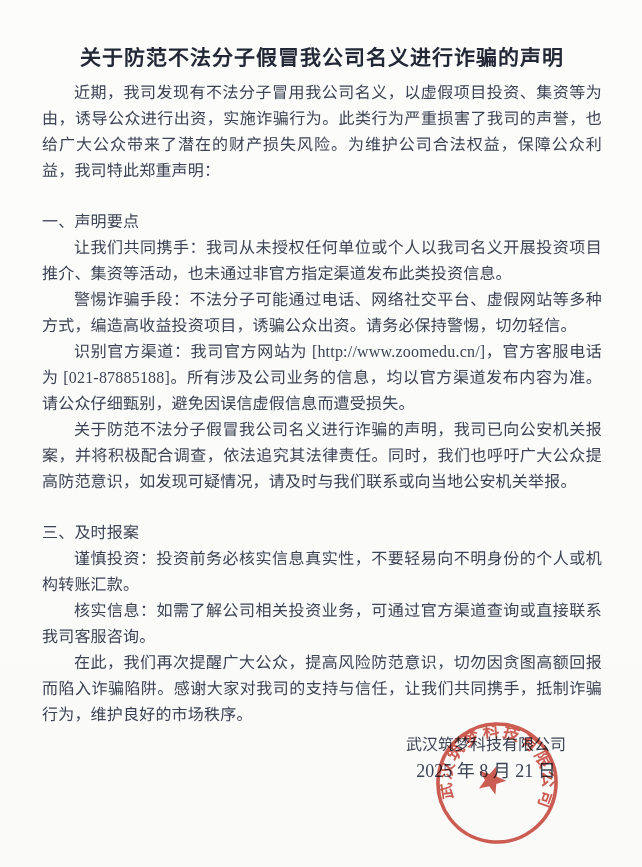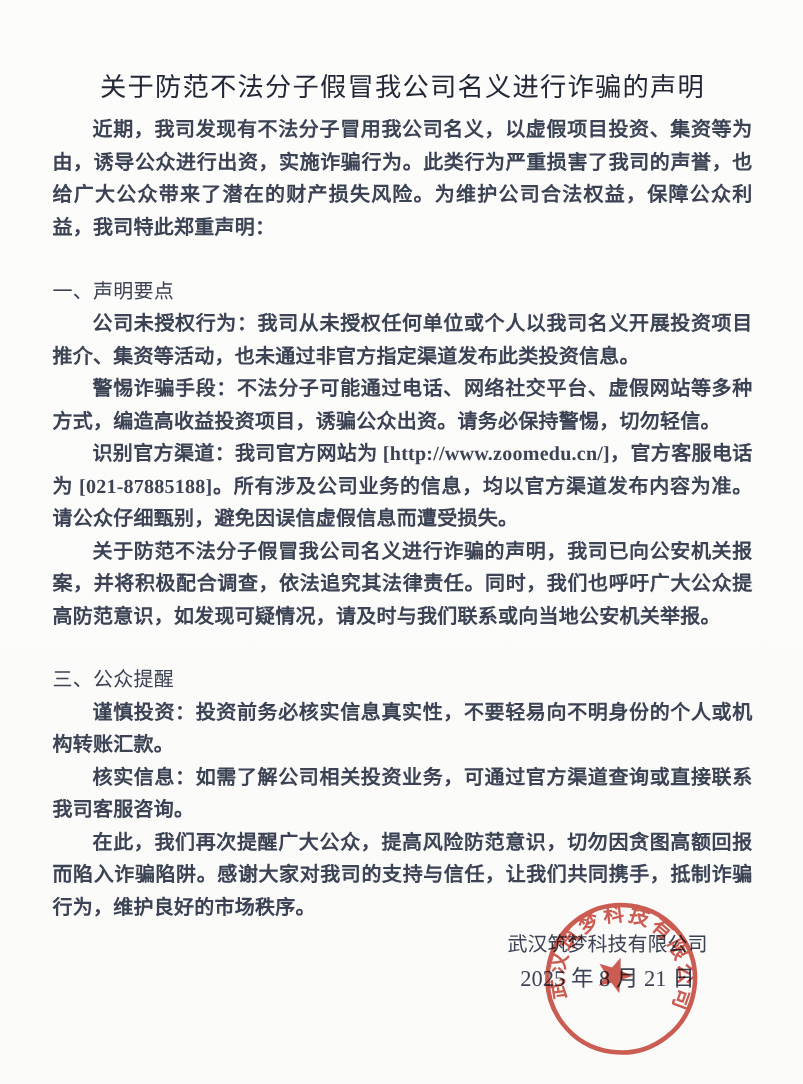--- a/index.html
+++ b/index.html
@@ -16,36 +16,36 @@
     width:642px;height:867px;
     background:linear-gradient(180deg,#fcfcfb 0%,#fbfbfa 60%,#fafaf9 100%);
   }
   .content{
     position:absolute;
     left:42px; top:44px;
     width:560px;
   }
   .doc-title{
     font-size:21px;
-    font-weight:normal;
+    font-weight:bold;
     color:#232837;
     text-align:center;
     letter-spacing:1px;
     line-height:28px;
-    margin:12px 0 8px 0;
+    margin:0 0 8px 0;
   }
   .para, .sec-heading{
     font-size:16px;
     line-height:26px;
     margin:0;
     text-align:justify;
     text-justify:inter-ideograph;
     letter-spacing:0.2px;
   }
-  .para{ text-indent:2em;font-weight:bold; }
+  .para{ text-indent:2em; }
   .sec-heading{ text-indent:0;margin-top:25px; }
   .signature{
     width:300px;
     margin-left:294px;
     margin-top:3px;
     text-align:center;
     font-size:16px;
     line-height:27px;
   }
   .signature .sig-date{ font-size:18px; }
@@ -60,25 +60,25 @@
 </head>
 <body>
 
 <div class="page">
   <div class="content">
 
     <h1 class="doc-title">关于防范不法分子假冒我公司名义进行诈骗的声明</h1>
 
     <p class="para">近期，我司发现有不法分子冒用我公司名义，以虚假项目投资、集资等为由，诱导公众进行出资，实施诈骗行为。此类行为严重损害了我司的声誉，也给广大公众带来了潜在的财产损失风险。为维护公司合法权益，保障公众利益，我司特此郑重声明：</p>
     <p class="sec-heading">一、声明要点</p>
-    <p class="para">公司未授权行为：我司从未授权任何单位或个人以我司名义开展投资项目推介、集资等活动，也未通过非官方指定渠道发布此类投资信息。</p>
+    <p class="para">让我们共同携手：我司从未授权任何单位或个人以我司名义开展投资项目推介、集资等活动，也未通过非官方指定渠道发布此类投资信息。</p>
     <p class="para">警惕诈骗手段：不法分子可能通过电话、网络社交平台、虚假网站等多种方式，编造高收益投资项目，诱骗公众出资。请务必保持警惕，切勿轻信。</p>
     <p class="para">识别官方渠道：我司官方网站为 [http://www.zoomedu.cn/]，官方客服电话为 [021-87885188]。所有涉及公司业务的信息，均以官方渠道发布内容为准。请公众仔细甄别，避免因误信虚假信息而遭受损失。</p>
     <p class="para">关于防范不法分子假冒我公司名义进行诈骗的声明，我司已向公安机关报案，并将积极配合调查，依法追究其法律责任。同时，我们也呼吁广大公众提高防范意识，如发现可疑情况，请及时与我们联系或向当地公安机关举报。</p>
-    <p class="sec-heading">三、公众提醒</p>
+    <p class="sec-heading">三、及时报案</p>
     <p class="para">谨慎投资：投资前务必核实信息真实性，不要轻易向不明身份的个人或机构转账汇款。</p>
     <p class="para">核实信息：如需了解公司相关投资业务，可通过官方渠道查询或直接联系我司客服咨询。</p>
     <p class="para">在此，我们再次提醒广大公众，提高风险防范意识，切勿因贪图高额回报而陷入诈骗陷阱。感谢大家对我司的支持与信任，让我们共同携手，抵制诈骗行为，维护良好的市场秩序。</p>
 
     <div class="signature">
       <div class="sig-company">武汉筑梦科技有限公司</div>
       <div class="sig-date">2025 年 8 月 21 日</div>
     </div>
   </div>
 

